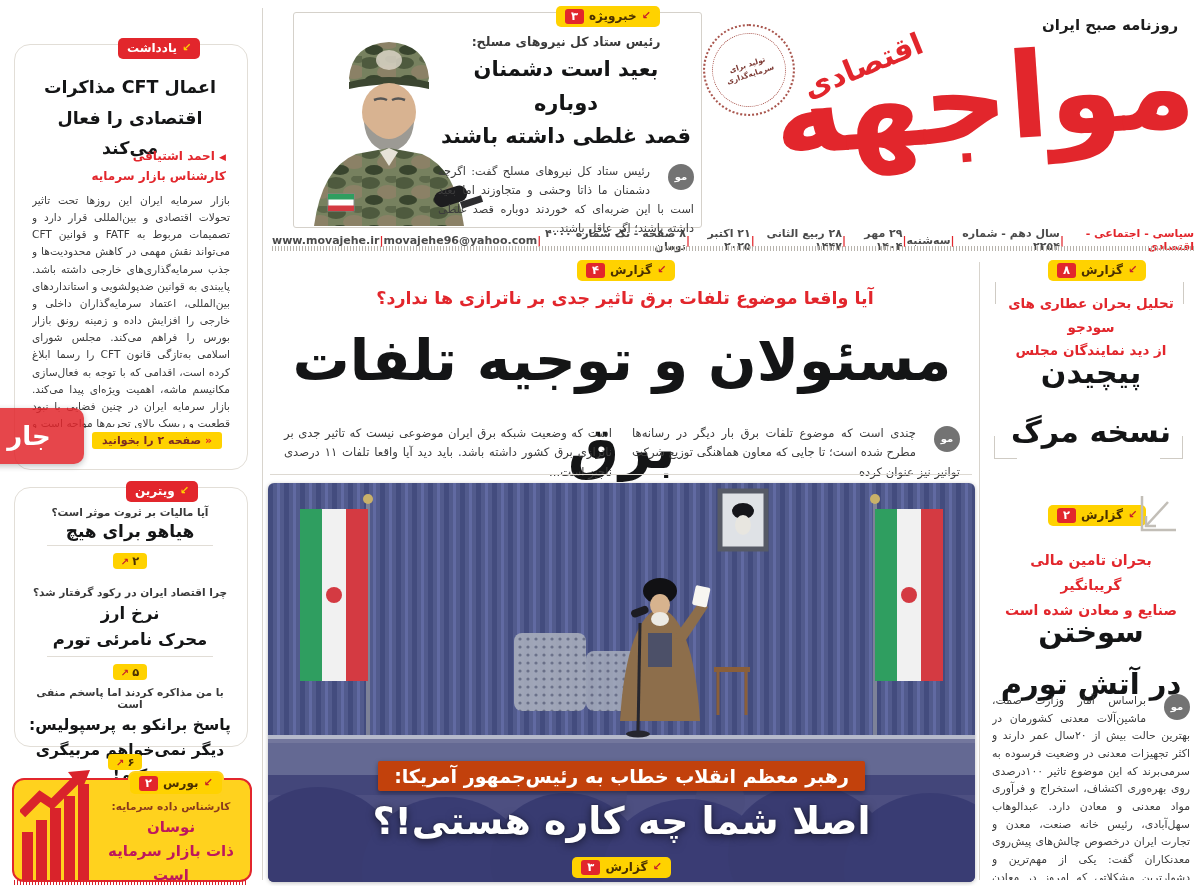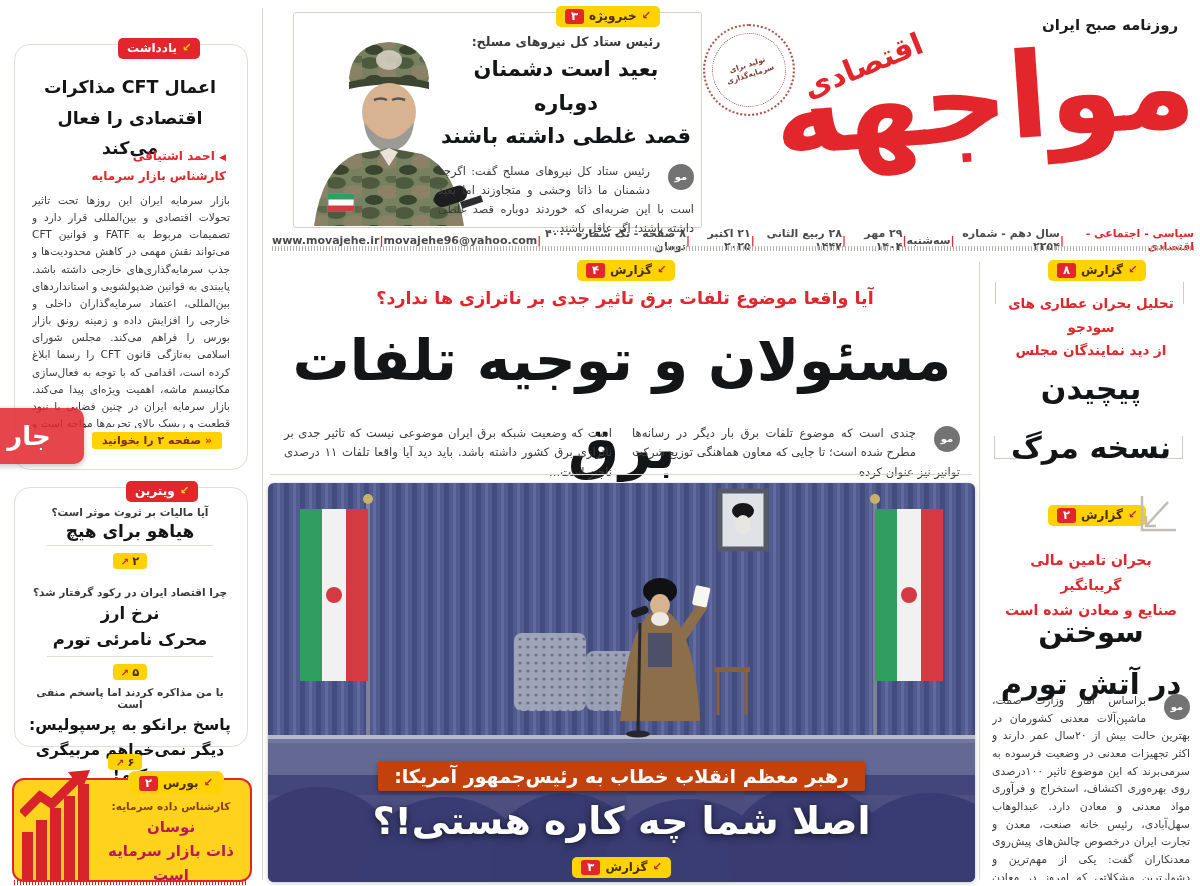--- a/index.html
+++ b/index.html
@@ -346,21 +346,21 @@
       <span>گزارش</span>
       <span class="b-num">۸</span>
     </span>
   </div>
   <div class="bracket" style="left:994px;top:282px;width:1px;height:22px;border-width:0 1px 0 0;"></div>
   <div class="bracket" style="left:1182px;top:282px;width:1px;height:22px;border-width:0 1px 0 0;"></div>
   <div class="abs center kicker" style="left:1000px;top:292px;width:182px;font-size:13.5px;line-height:1.75;">
     <div>تحلیل بحران عطاری های سودجو</div>
     <div>از دید نمایندگان مجلس</div>
   </div>
-  <div class="abs center hl" style="left:1000px;top:360px;width:182px;font-size:30px;line-height:1.95;">
+  <div class="abs center hl" style="left:1000px;top:344px;width:182px;font-size:30px;line-height:1.95;">
     <div>پیچیدن</div>
     <div>نسخه مرگ</div>
   </div>
   <div class="bracket" style="left:994px;top:436px;width:22px;height:22px;border-width:0 0 1px 1px;"></div>
   <div class="bracket" style="left:1160px;top:436px;width:22px;height:22px;border-width:0 1px 1px 0;"></div>
 
   <div class="abs" style="left:1048px;top:503px;">
     <span class="badge y">
       <span class="b-arrow">↙</span>
       <span>گزارش</span>

